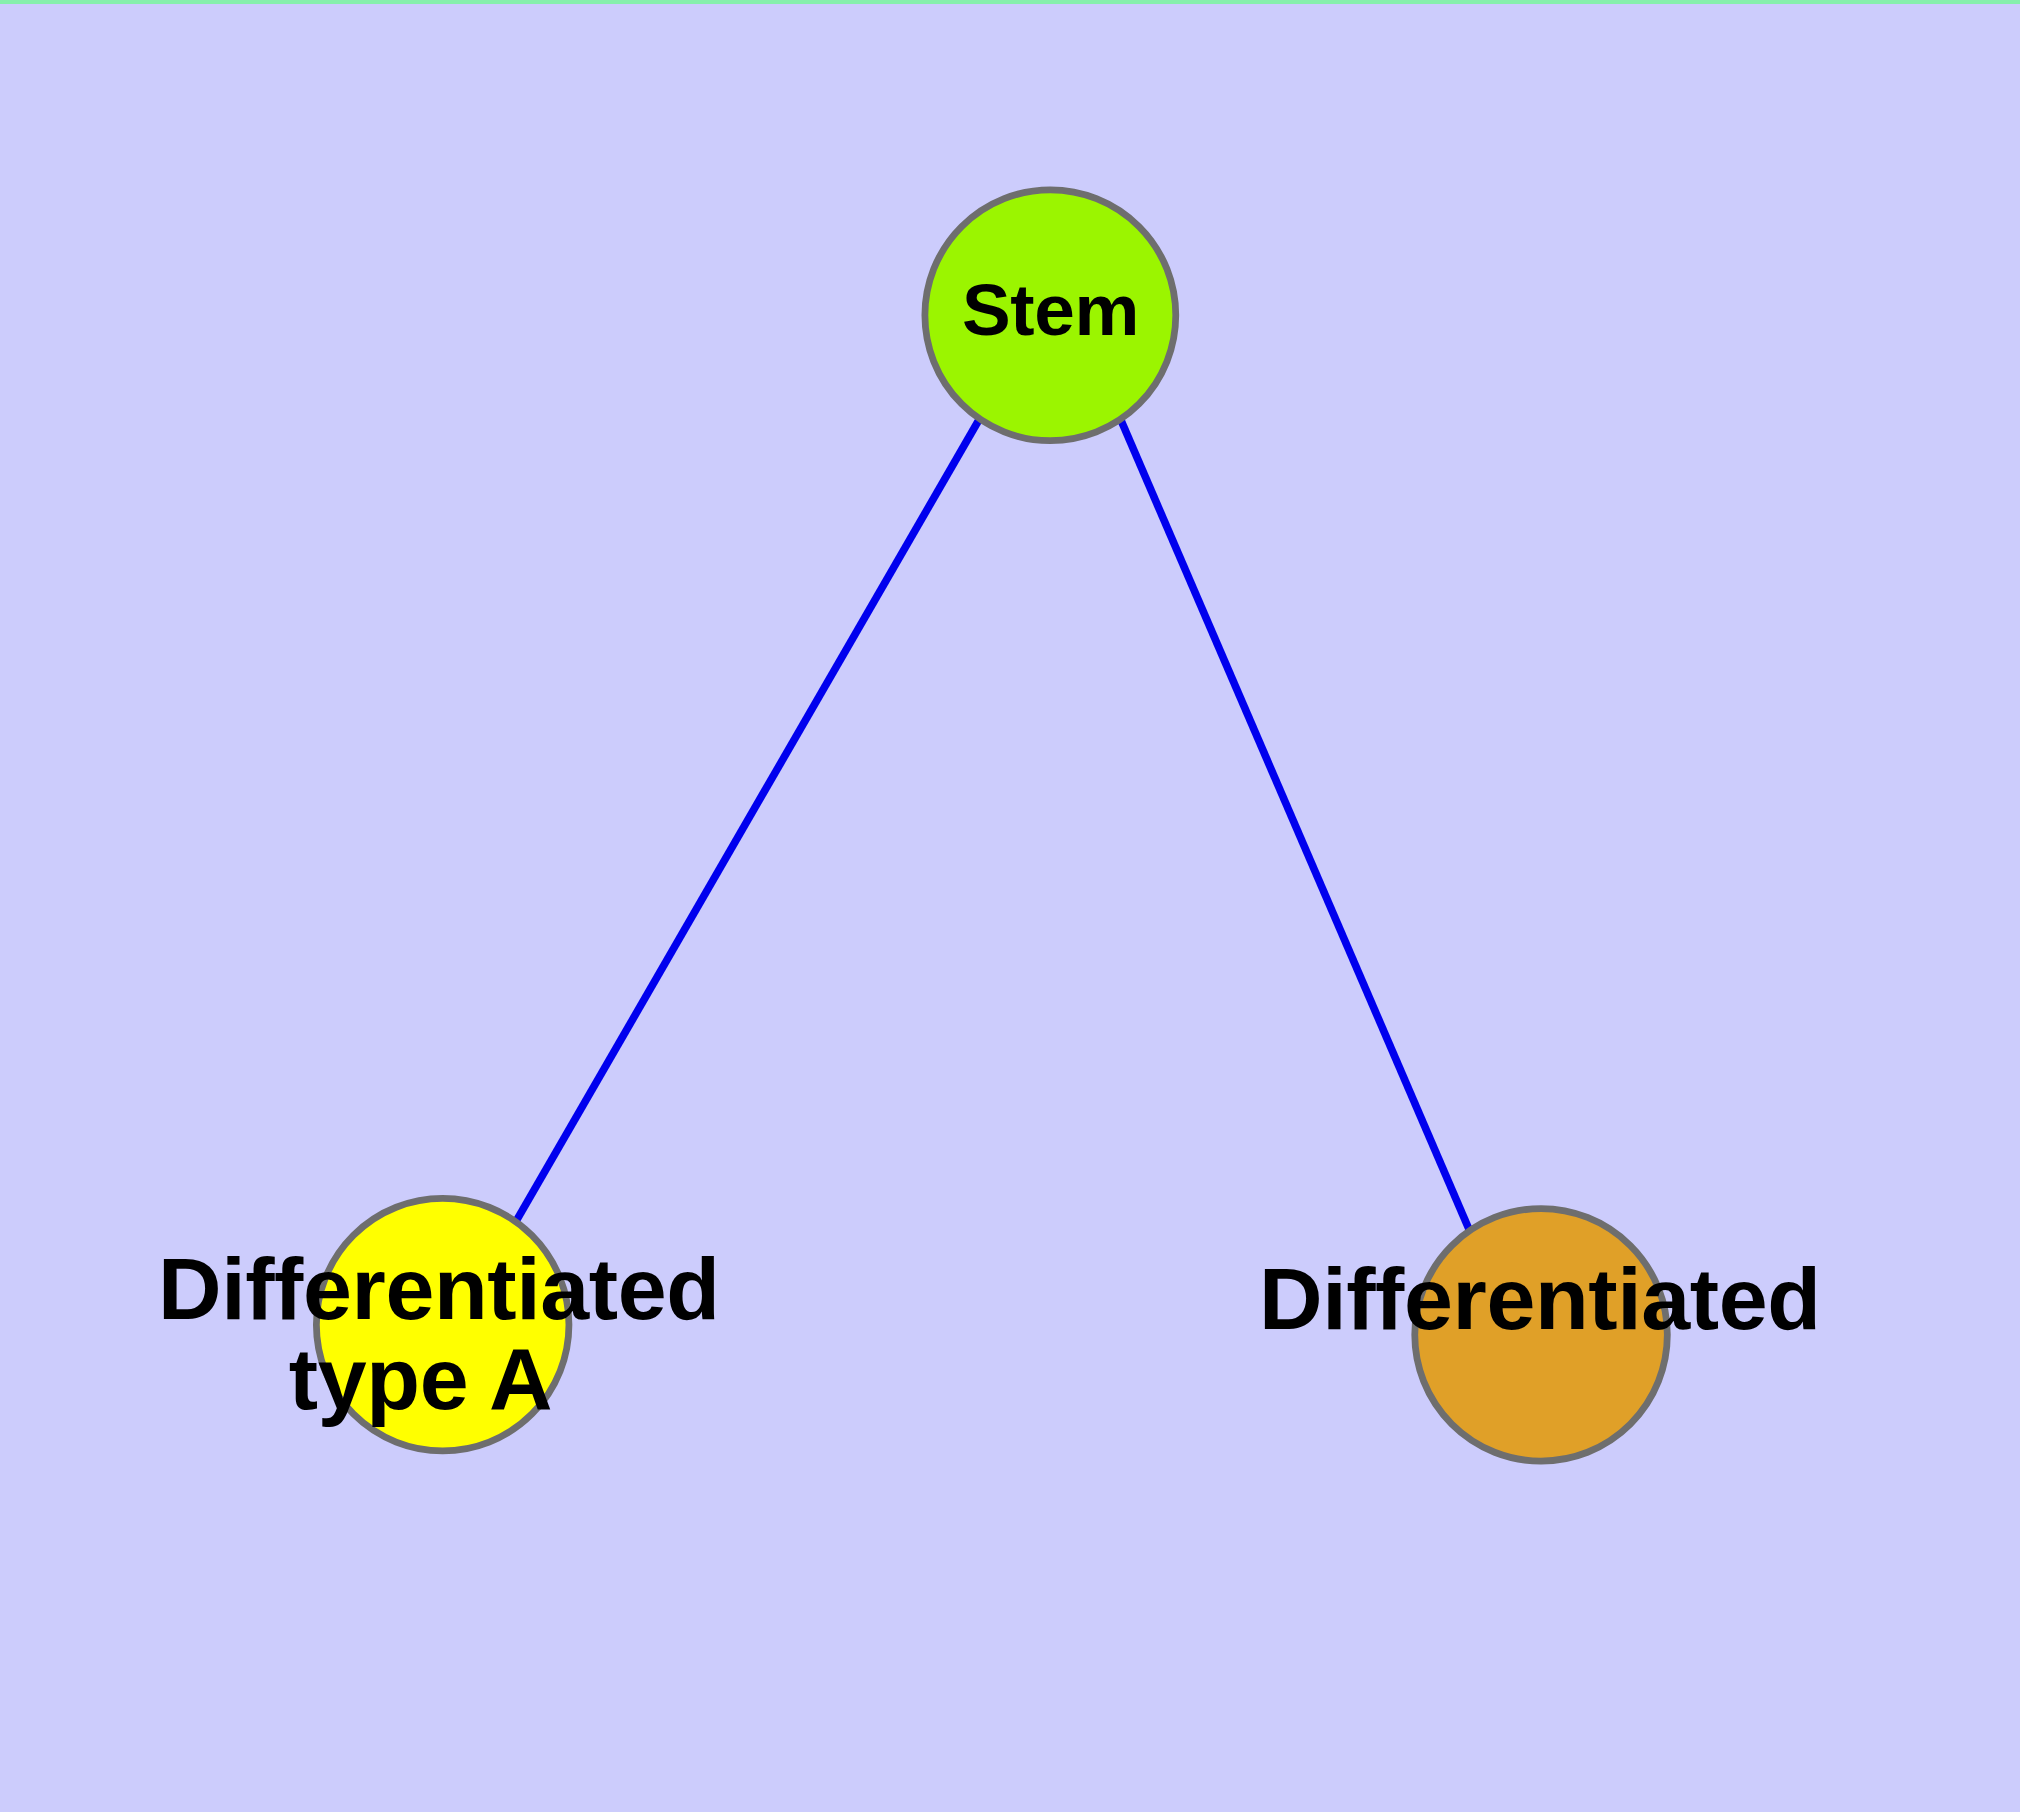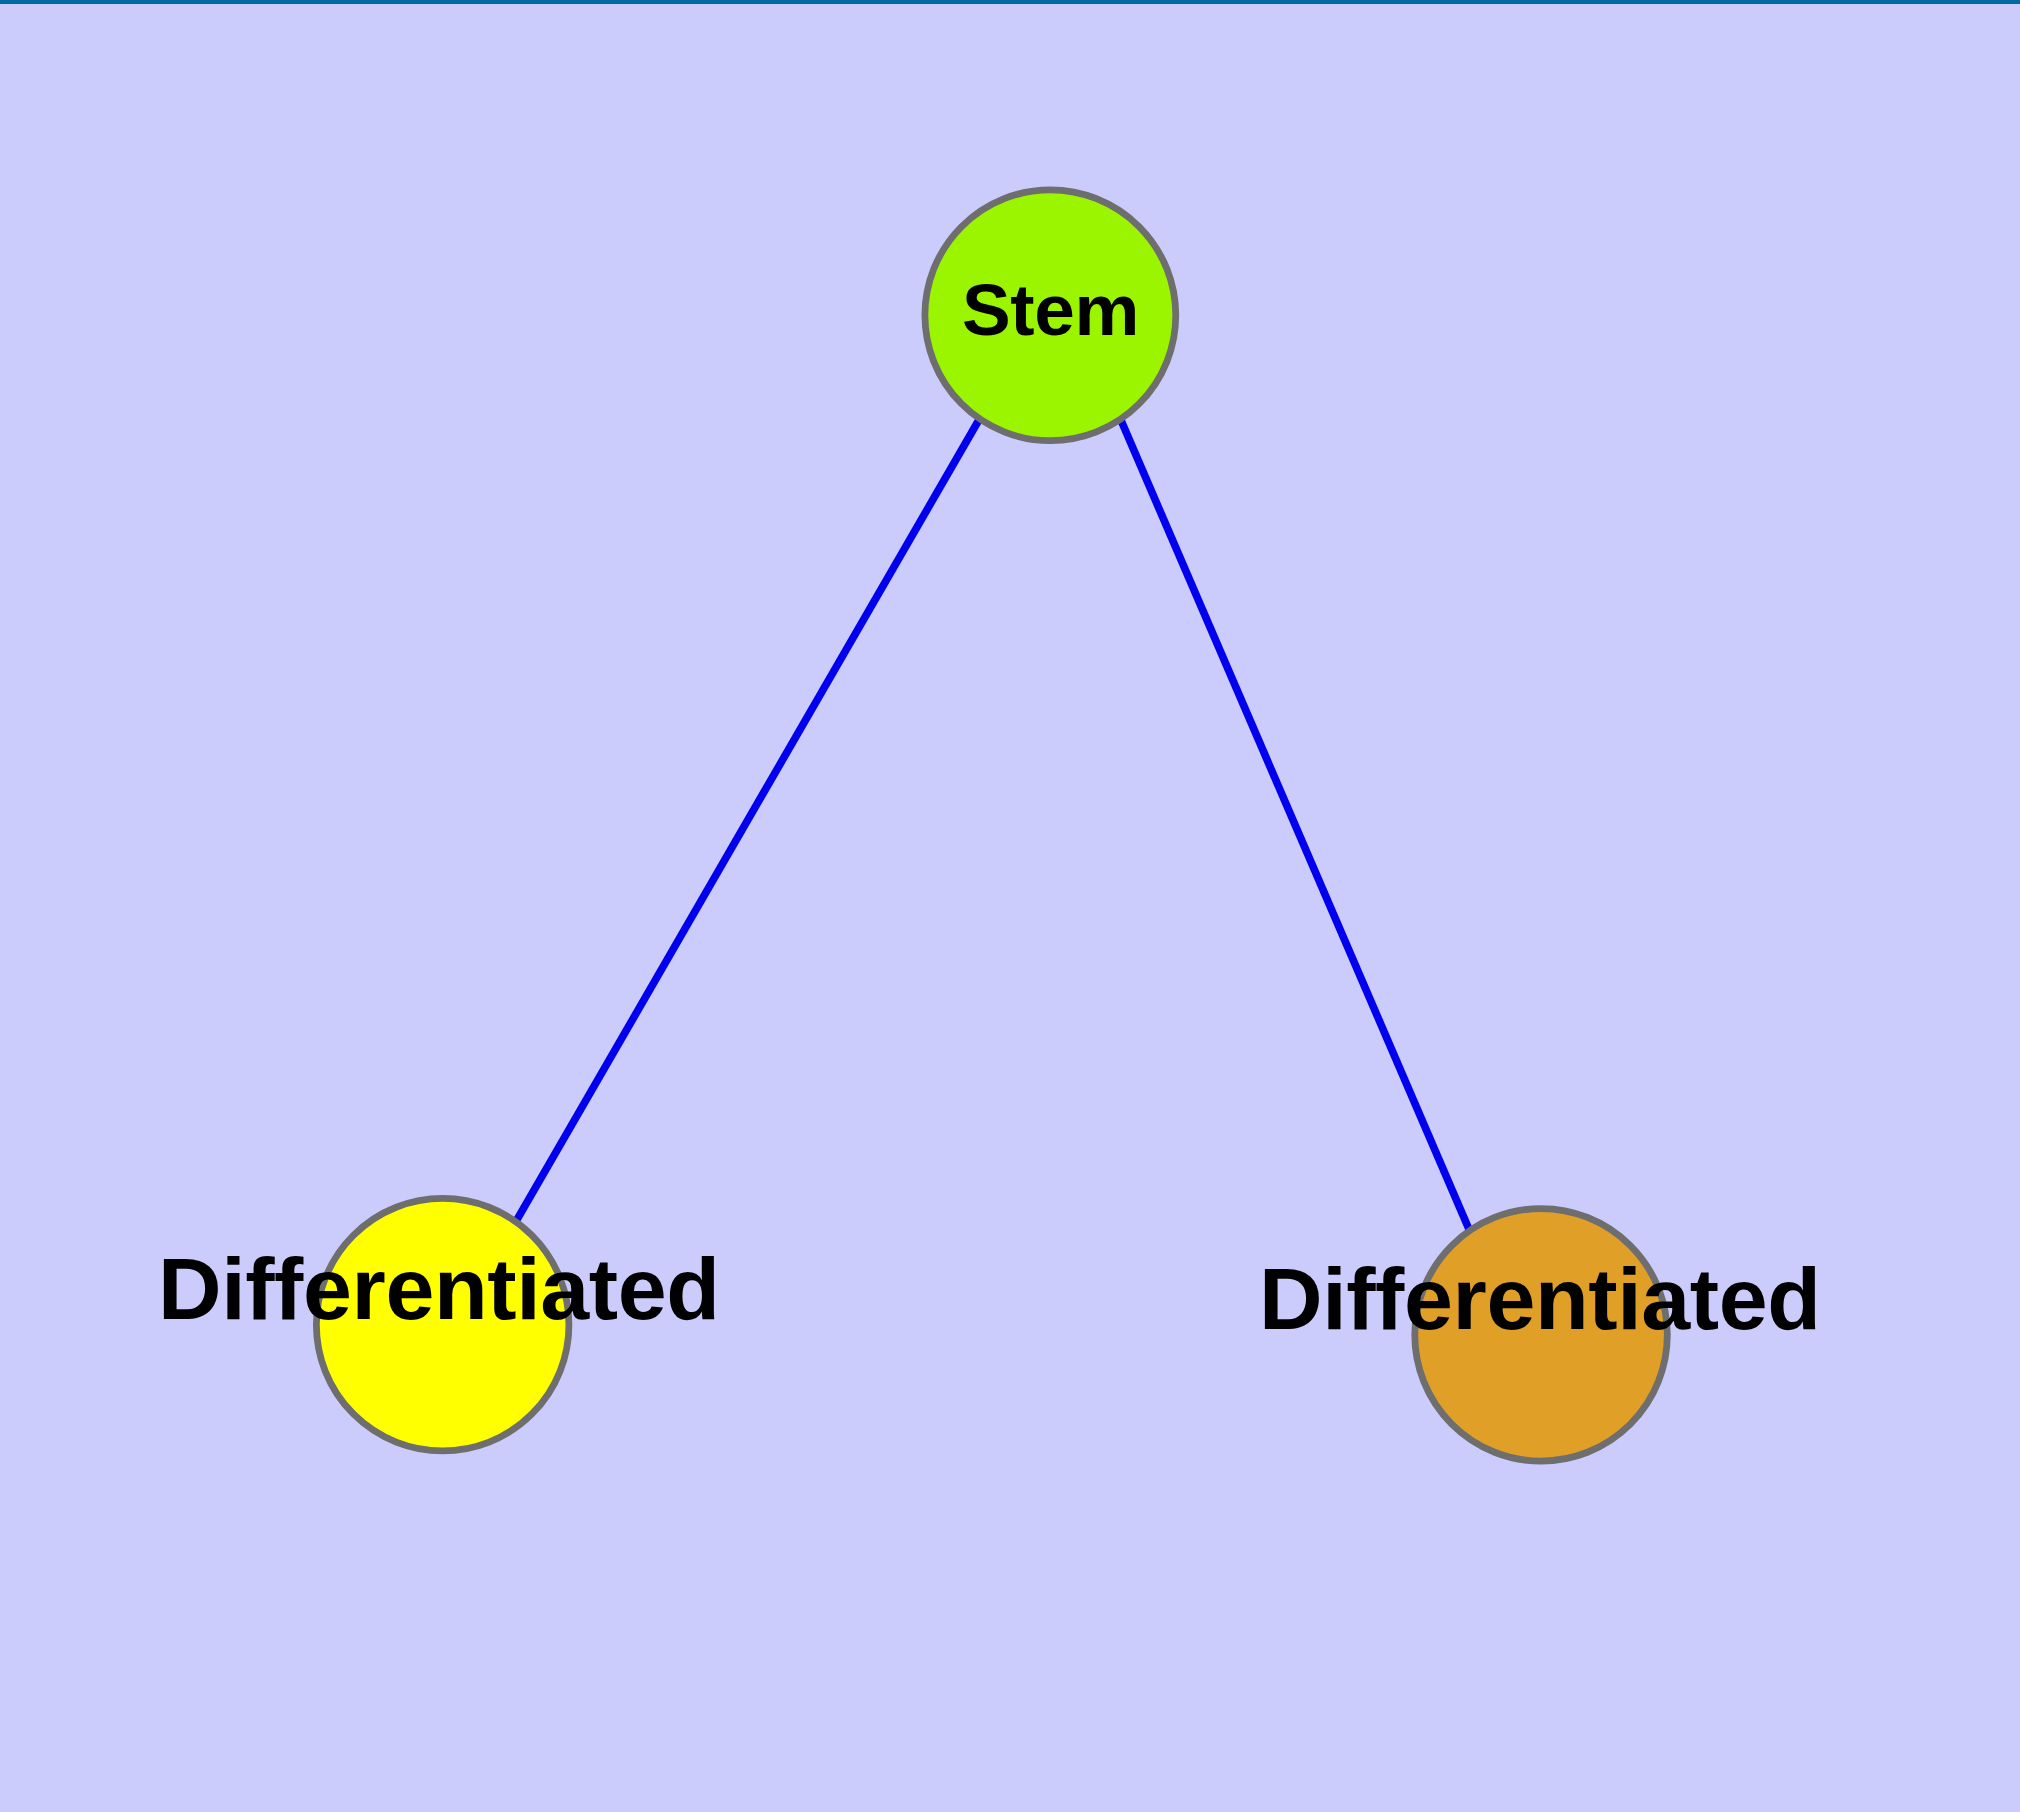--- a/index.html
+++ b/index.html
@@ -4,21 +4,21 @@
 <style>
   html, body {
     margin: 0;
     padding: 0;
     background: #ffffff;
   }
   #canvas {
     position: relative;
     width: 2021px;
     height: 1812px;
-    background: #0369a1;
+    background: #86efac;
     overflow: hidden;
     font-family: "Liberation Sans", sans-serif;
   }
   #plot-area {
     position: absolute;
     left: 0;
     top: 4.2px;
     width: 2021px;
     height: 1808px;
     background: #ccccfc;
@@ -73,18 +73,18 @@
     </g>
     <g>
       <circle cx="1239" cy="372" r="148" fill="#9bf500" stroke="#6e6e6e" stroke-width="8"></circle>
       <circle cx="522" cy="1563" r="149" fill="#ffff00" stroke="#6e6e6e" stroke-width="8"></circle>
       <circle cx="1818" cy="1575" r="149" fill="#e0a028" stroke="#6e6e6e" stroke-width="8"></circle>
     </g>
   </svg>
 
   <div class="node-label" id="label-stem"><span>Stem</span></div>
 
-  <div class="node-label" id="label-diff-a"><span>Differentiated</span><br></div>
+  <div class="node-label" id="label-diff-a"><span>Differentiated</span><br><span>type A</span></div>
 
   <div class="node-label" id="label-diff-b"><span>Differentiated</span><br></div>
 
 </div>
 
 
 </body></html>

